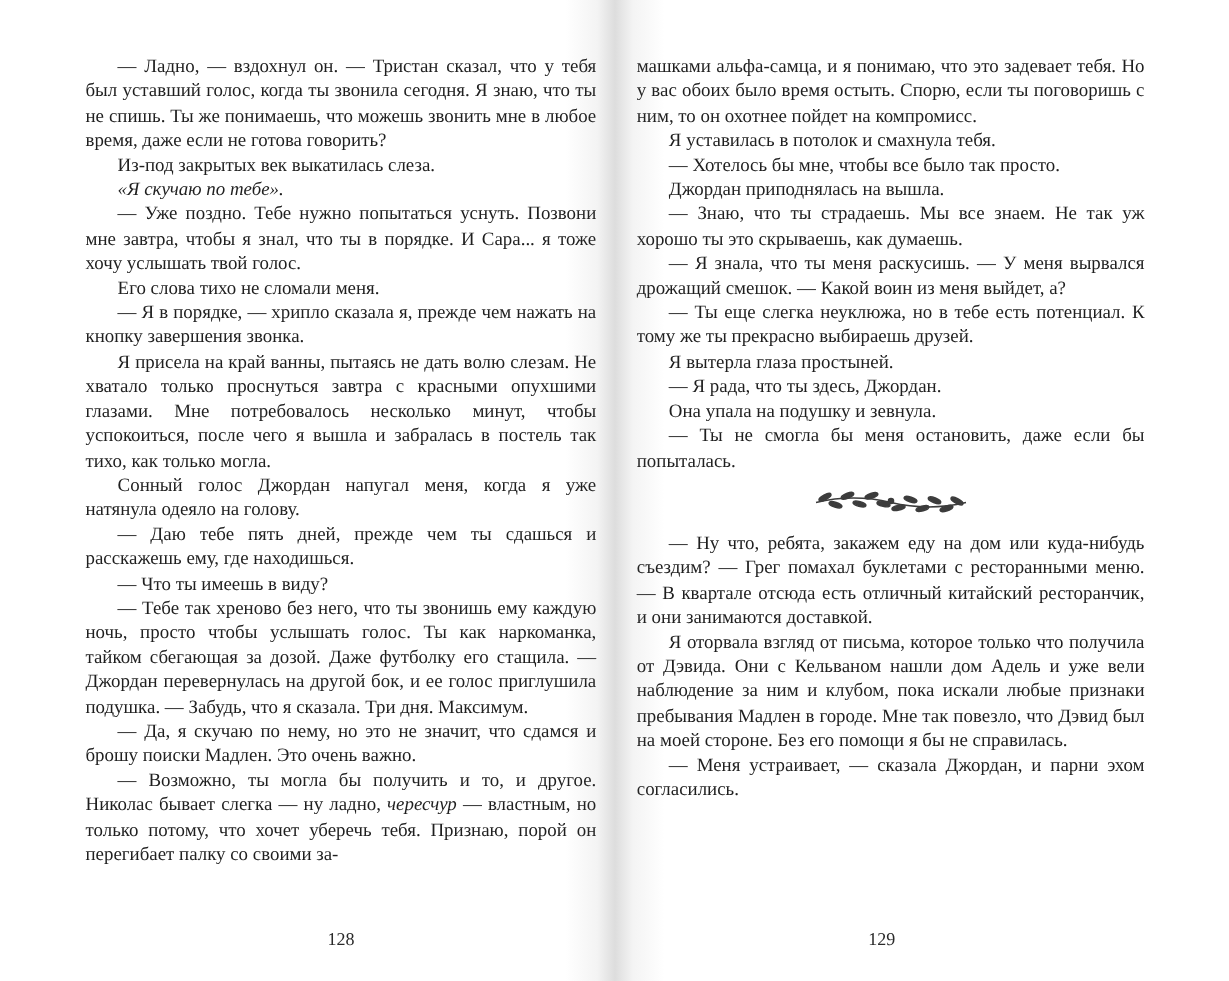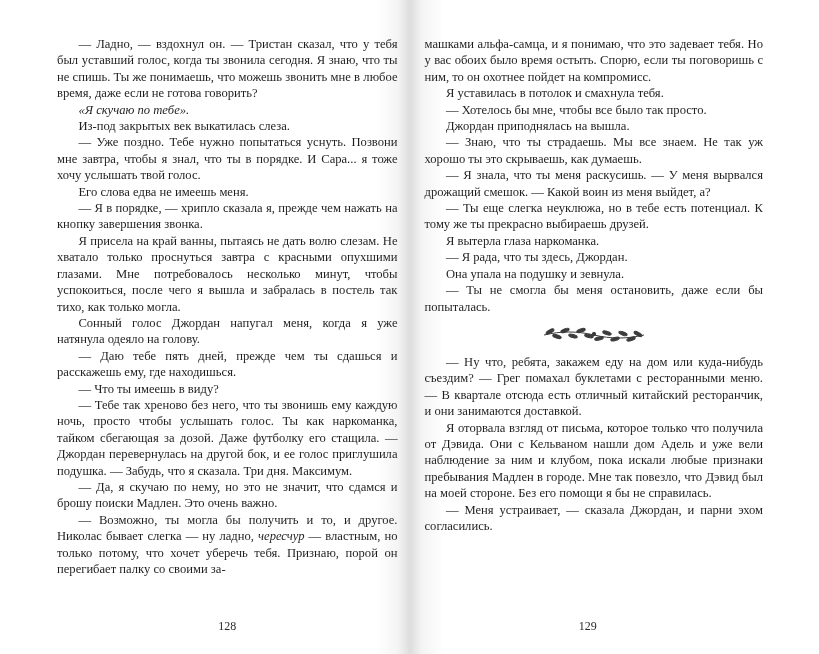--- a/index.html
+++ b/index.html
@@ -72,24 +72,24 @@
   }
 </style>
 </head>
 <body>
 
 <div class="spread">
 
   <div class="page left">
     <div class="text-block">
         <p class="para">— Ладно, — вздохнул он. — Тристан сказал, что у тебя был уставший голос, когда ты звонила сегодня. Я знаю, что ты не спишь. Ты же понимаешь, что можешь звонить мне в любое время, даже если не готова говорить?</p>
+        <p class="para">Из-под закрытых век выкатилась слеза.</p>
         <p class="para"><i>«Я скучаю по тебе».</i></p>
-        <p class="para">Из-под закрытых век выкатилась слеза.</p>
         <p class="para">— Уже поздно. Тебе нужно попытаться уснуть. Позвони мне завтра, чтобы я знал, что ты в порядке. И Сара... я тоже хочу услышать твой голос.</p>
-        <p class="para">Его слова едва не имеешь меня.</p>
+        <p class="para">Его слова тихо не сломали меня.</p>
         <p class="para">— Я в порядке, — хрипло сказала я, прежде чем нажать на кнопку завершения звонка.</p>
         <p class="para">Я присела на край ванны, пытаясь не дать волю слезам. Не хватало только проснуться завтра с красными опухшими глазами. Мне потребовалось несколько минут, чтобы успокоиться, после чего я вышла и забралась в постель так тихо, как только могла.</p>
         <p class="para">Сонный голос Джордан напугал меня, когда я уже натянула одеяло на голову.</p>
         <p class="para">— Даю тебе пять дней, прежде чем ты сдашься и расскажешь ему, где находишься.</p>
         <p class="para">— Что ты имеешь в виду?</p>
         <p class="para">— Тебе так хреново без него, что ты звонишь ему каждую ночь, просто чтобы услышать голос. Ты как наркоманка, тайком сбегающая за дозой. Даже футболку его стащила. — Джордан перевернулась на другой бок, и ее голос приглушила подушка. — Забудь, что я сказала. Три дня. Максимум.</p>
         <p class="para">— Да, я скучаю по нему, но это не значит, что сдамся и брошу поиски Мадлен. Это очень важно.</p>
         <p class="para">— Возможно, ты могла бы получить и то, и другое. Николас бывает слегка — ну ладно, <i>чересчур</i> — властным, но только потому, что хочет уберечь тебя. Признаю, порой он перегибает палку со своими за-</p>
       </div>
     <div class="page-number">128</div>
@@ -97,21 +97,21 @@
 
   <div class="page right">
     <div class="text-block">
         <p class="para no-indent">машками альфа-самца, и я понимаю, что это задевает тебя. Но у вас обоих было время остыть. Спорю, если ты поговоришь с ним, то он охотнее пойдет на компромисс.</p>
         <p class="para">Я уставилась в потолок и смахнула тебя.</p>
         <p class="para">— Хотелось бы мне, чтобы все было так просто.</p>
         <p class="para">Джордан приподнялась на вышла.</p>
         <p class="para">— Знаю, что ты страдаешь. Мы все знаем. Не так уж хорошо ты это скрываешь, как думаешь.</p>
         <p class="para">— Я знала, что ты меня раскусишь. — У меня вырвался дрожащий смешок. — Какой воин из меня выйдет, а?</p>
         <p class="para">— Ты еще слегка неуклюжа, но в тебе есть потенциал. К тому же ты прекрасно выбираешь друзей.</p>
-        <p class="para">Я вытерла глаза наркоманка.</p>
+        <p class="para">Я вытерла глаза простыней.</p>
         <p class="para">— Я рада, что ты здесь, Джордан.</p>
         <p class="para">Она упала на подушку и зевнула.</p>
         <p class="para">— Ты не смогла бы меня остановить, даже если бы попыталась.</p>
       </div>
 
     <div class="ornament">
       <svg width="106" height="20" viewBox="0 0 106 20" aria-hidden="true">
         <g stroke="#3c3c3c" fill="#3c3c3c">
           <path d="M3 10 C 20 6, 36 6, 53 10 C 70 14, 86 14, 103 10" fill="none" stroke-width="1"></path>
           <ellipse cx="9" cy="6.5" rx="4.4" ry="1.6" transform="rotate(-28 9 6.5)"></ellipse>

